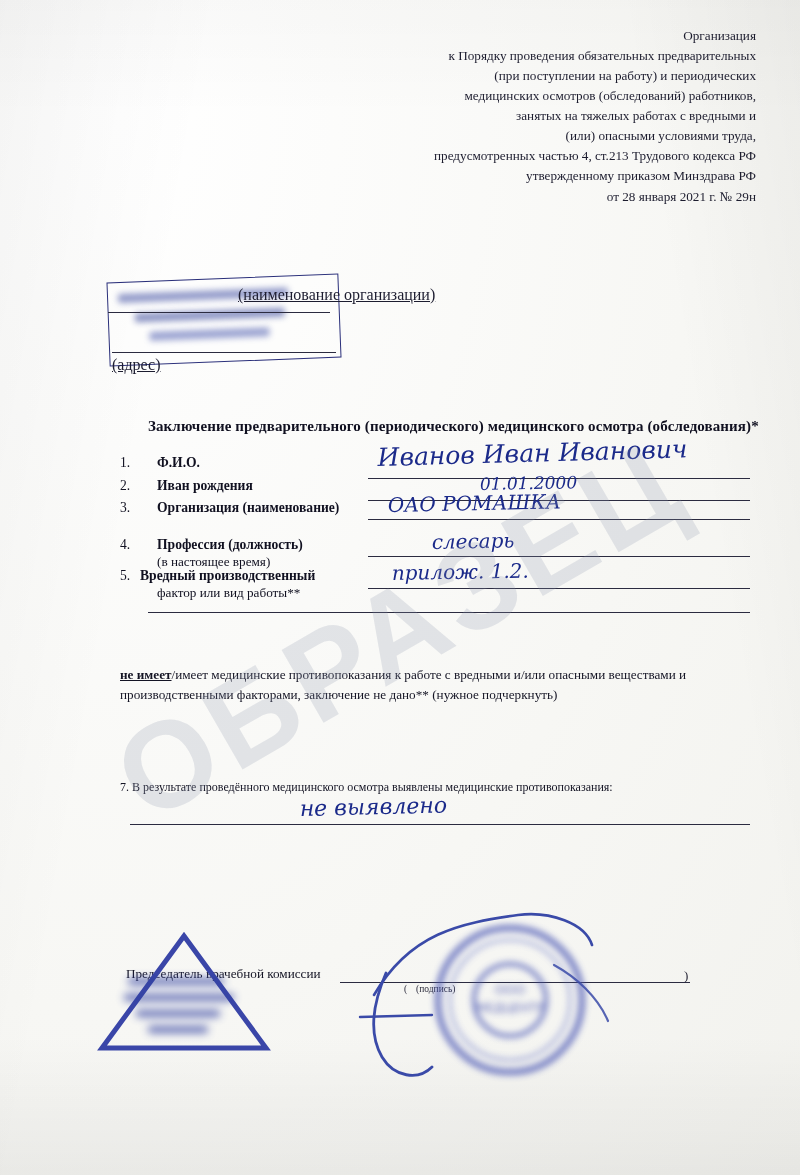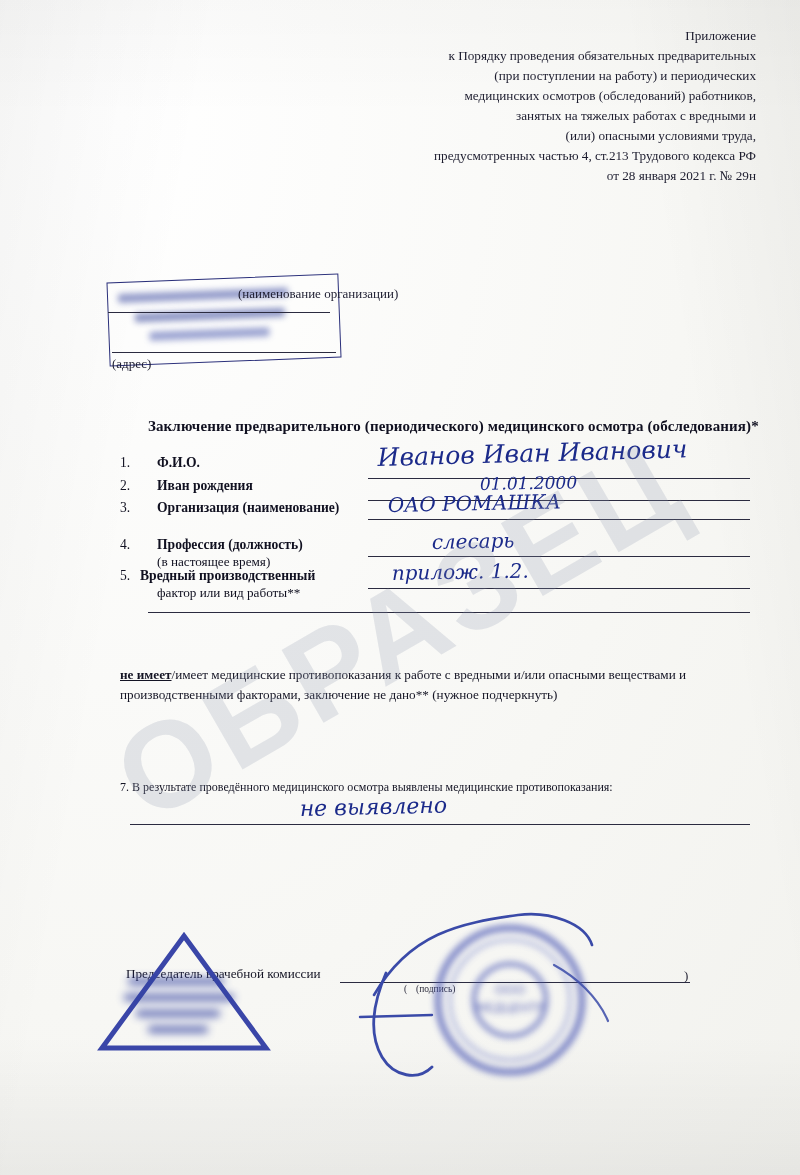--- a/index.html
+++ b/index.html
@@ -77,22 +77,23 @@
   .org-stamp .b1 { top: 11px; width: 170px; }
   .org-stamp .b2 { top: 31px; width: 150px; left: 26px; background:#2f3f96; }
   .org-stamp .b3 { top: 50px; width: 120px; left: 40px; background:#4a59ad; }
 
   .field-line {
     position: absolute;
     border-bottom: 1px solid #2b2b40;
   }
   .caption {
     position: absolute;
-    font-size: 13px;
+    font-size: 16px;
     color: #1d1d30;
+    text-decoration: underline;
   }
 
   
   .main-title {
     position: absolute;
     top: 418px;
     left: 148px;
     width: 612px;
     font-size: 15px;
     font-weight: bold;
@@ -223,27 +224,28 @@
     user-select: none;
   }
 </style>
 </head>
 <body>
 
 <div class="page">
   <div class="paper-shade"></div>
 
   <div class="header-block">
-    <div class="line">Приложение</div>
+    <div class="line">Организация</div>
     <div class="line">к Порядку проведения обязательных предварительных</div>
     <div class="line">(при поступлении на работу) и периодических</div>
     <div class="line">медицинских осмотров (обследований) работников,</div>
     <div class="line">занятых на тяжелых работах с вредными и</div>
     <div class="line">(или) опасными условиями труда,</div>
     <div class="line">предусмотренных частью 4, ст.213 Трудового кодекса РФ</div>
+    <div class="line">утвержденному приказом Минздрава РФ</div>
     <div class="line">от  28 января  2021 г. № 29н</div>
   </div>
 
 
   <div class="org-stamp">
     <div class="blurline b1"></div>
     <div class="blurline b2"></div>
     <div class="blurline b3"></div>
   </div>
 

